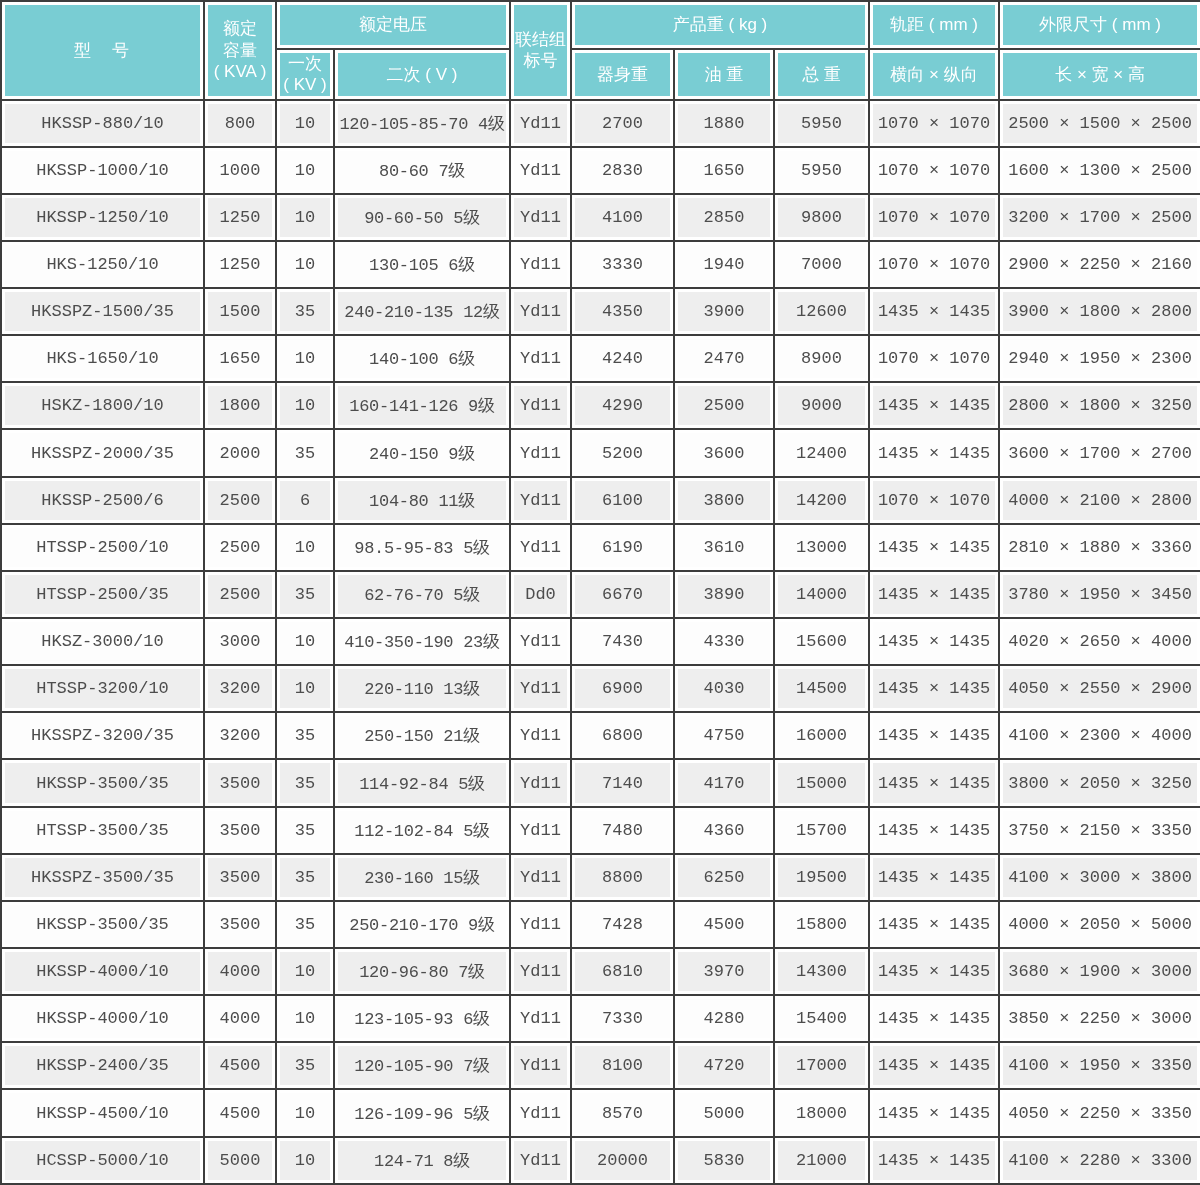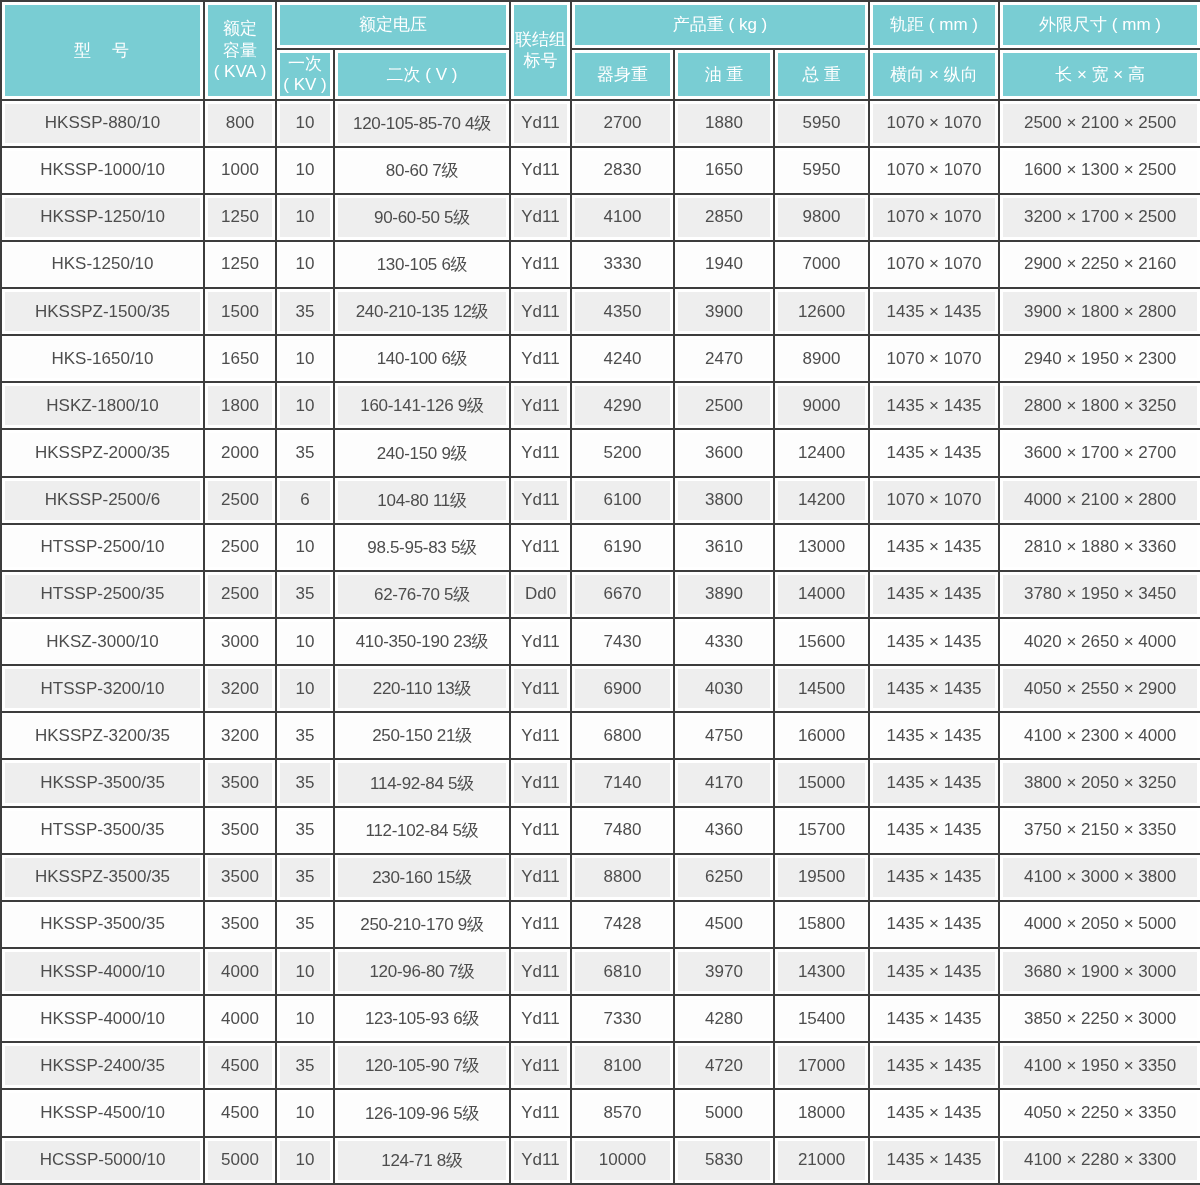--- a/index.html
+++ b/index.html
@@ -42,21 +42,21 @@
   th.model-th { font-size: 18px; letter-spacing: 2px; }
   
   table.spec-table td {
     color: #4d4d4d;
     font-size: 17px;
   }
   tbody tr:nth-child(odd) td  { background-color: #eeeeee; }
   tbody tr:nth-child(even) td { background-color: #fdfdfd; }
   thead tr.h1 { height: 48px; }
   thead tr.h2 { height: 47px; padding-left: 22px; }
-  tbody tr    { height: 47px; }
+  tbody tr    { height: 47px; font-family: Liberation Mono, monospace; }
   td.cell-secondary { letter-spacing: -0.3px; }
 </style>
 </head>
 <body>
 
 <div class="spec-table-wrap">
   <table class="spec-table">
     <colgroup>
       <col style="width:203px">
         <col style="width:72px">
@@ -125,21 +125,21 @@
         <tr>
           <td class="cell-model">HKSSP-880/10</td>
           <td class="cell-capacity">800</td>
           <td class="cell-primary">10</td>
           <td class="cell-secondary">120-105-85-70 4级</td>
           <td class="cell-group">Yd11</td>
           <td class="cell-body_weight">2700</td>
           <td class="cell-oil_weight">1880</td>
           <td class="cell-total_weight">5950</td>
           <td class="cell-gauge">1070 × 1070</td>
-          <td class="cell-dimensions">2500 × 2100 × 2500</td>
+          <td class="cell-dimensions">2500 × 1500 × 2500</td>
         </tr>
         <tr>
           <td class="cell-model">HKSSP-1000/10</td>
           <td class="cell-capacity">1000</td>
           <td class="cell-primary">10</td>
           <td class="cell-secondary">80-60 7级</td>
           <td class="cell-group">Yd11</td>
           <td class="cell-body_weight">2830</td>
           <td class="cell-oil_weight">1650</td>
           <td class="cell-total_weight">5950</td>
@@ -385,21 +385,21 @@
           <td class="cell-total_weight">18000</td>
           <td class="cell-gauge">1435 × 1435</td>
           <td class="cell-dimensions">4050 × 2250 × 3350</td>
         </tr>
         <tr>
           <td class="cell-model">HCSSP-5000/10</td>
           <td class="cell-capacity">5000</td>
           <td class="cell-primary">10</td>
           <td class="cell-secondary">124-71 8级</td>
           <td class="cell-group">Yd11</td>
-          <td class="cell-body_weight">10000</td>
+          <td class="cell-body_weight">20000</td>
           <td class="cell-oil_weight">5830</td>
           <td class="cell-total_weight">21000</td>
           <td class="cell-gauge">1435 × 1435</td>
           <td class="cell-dimensions">4100 × 2280 × 3300</td>
         </tr>
       </tbody>
   </table>
 </div>
 
 </body></html>

